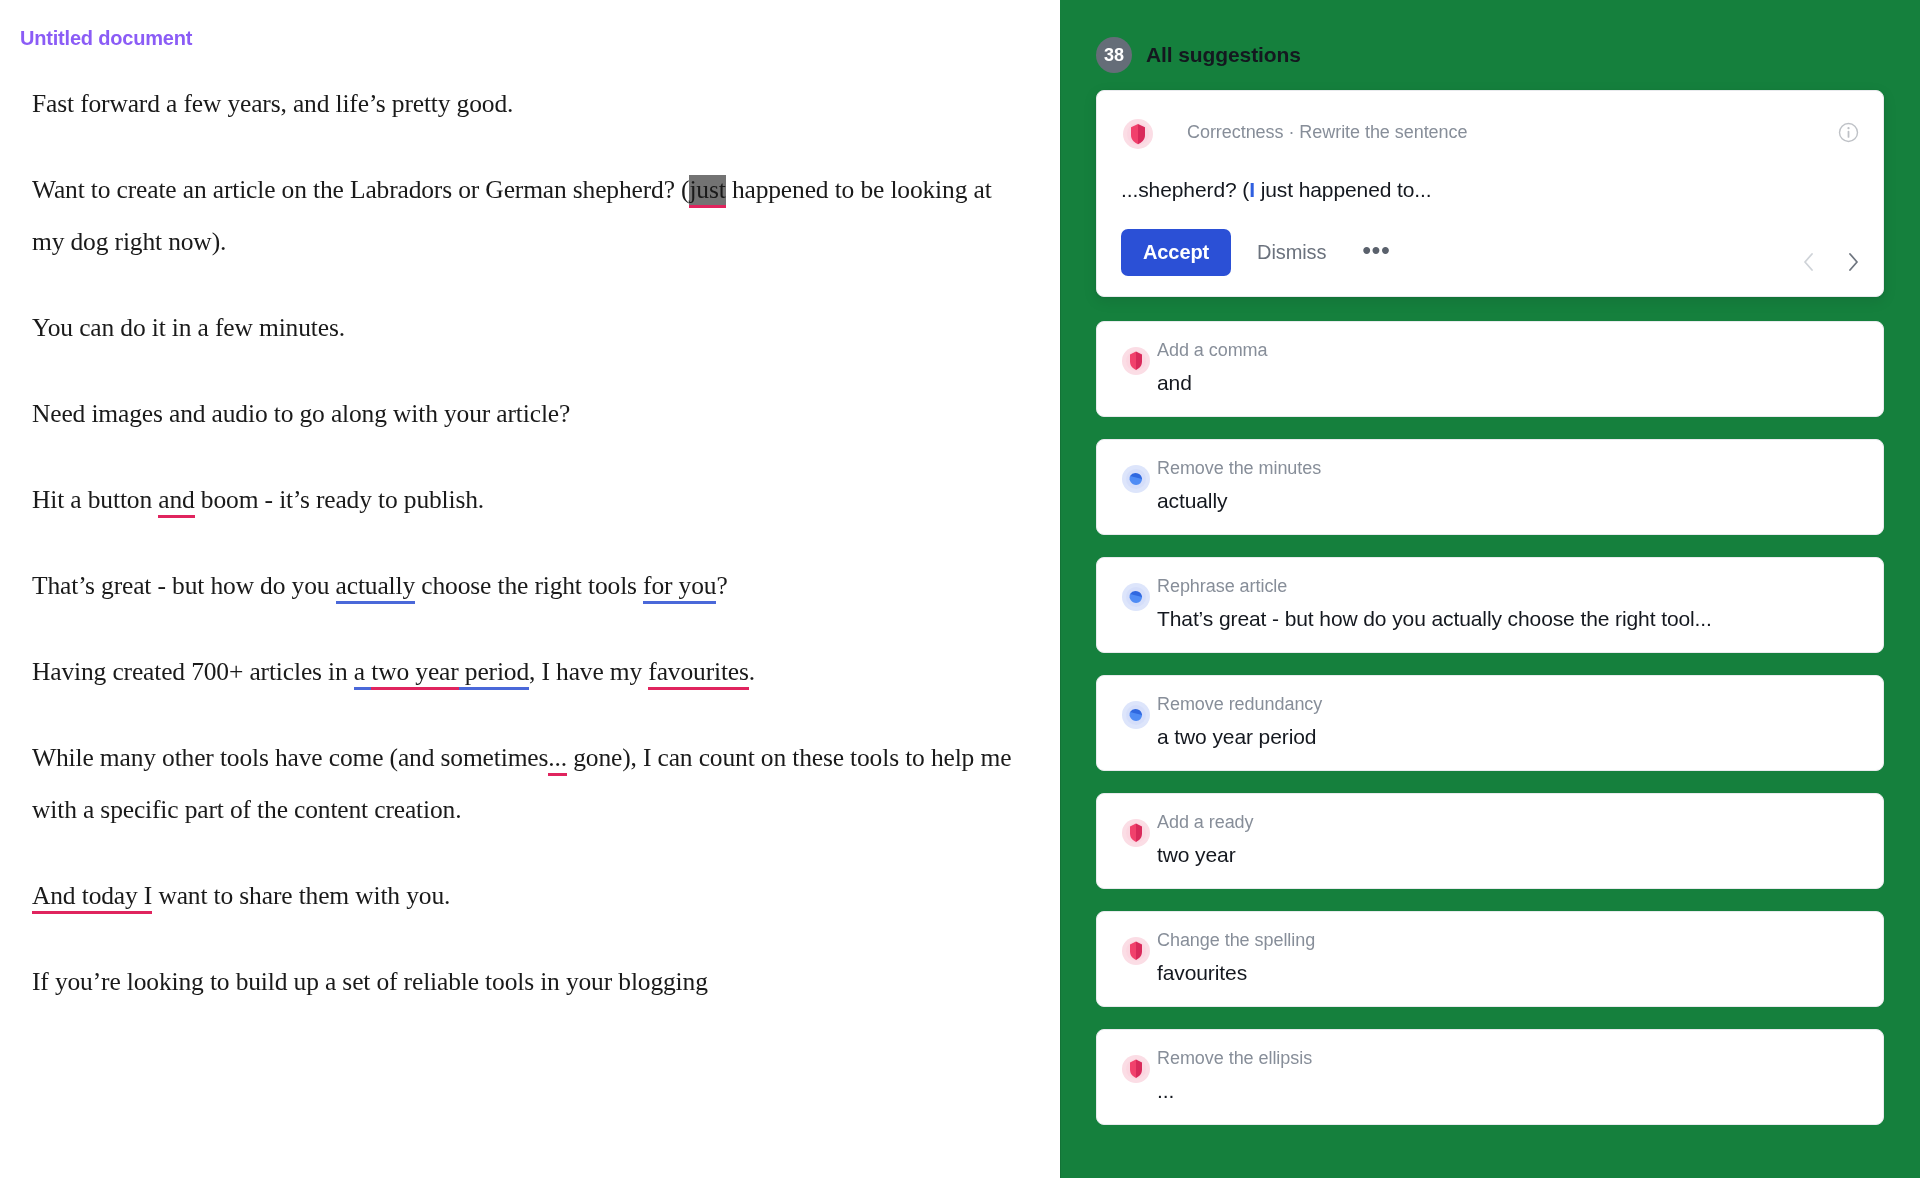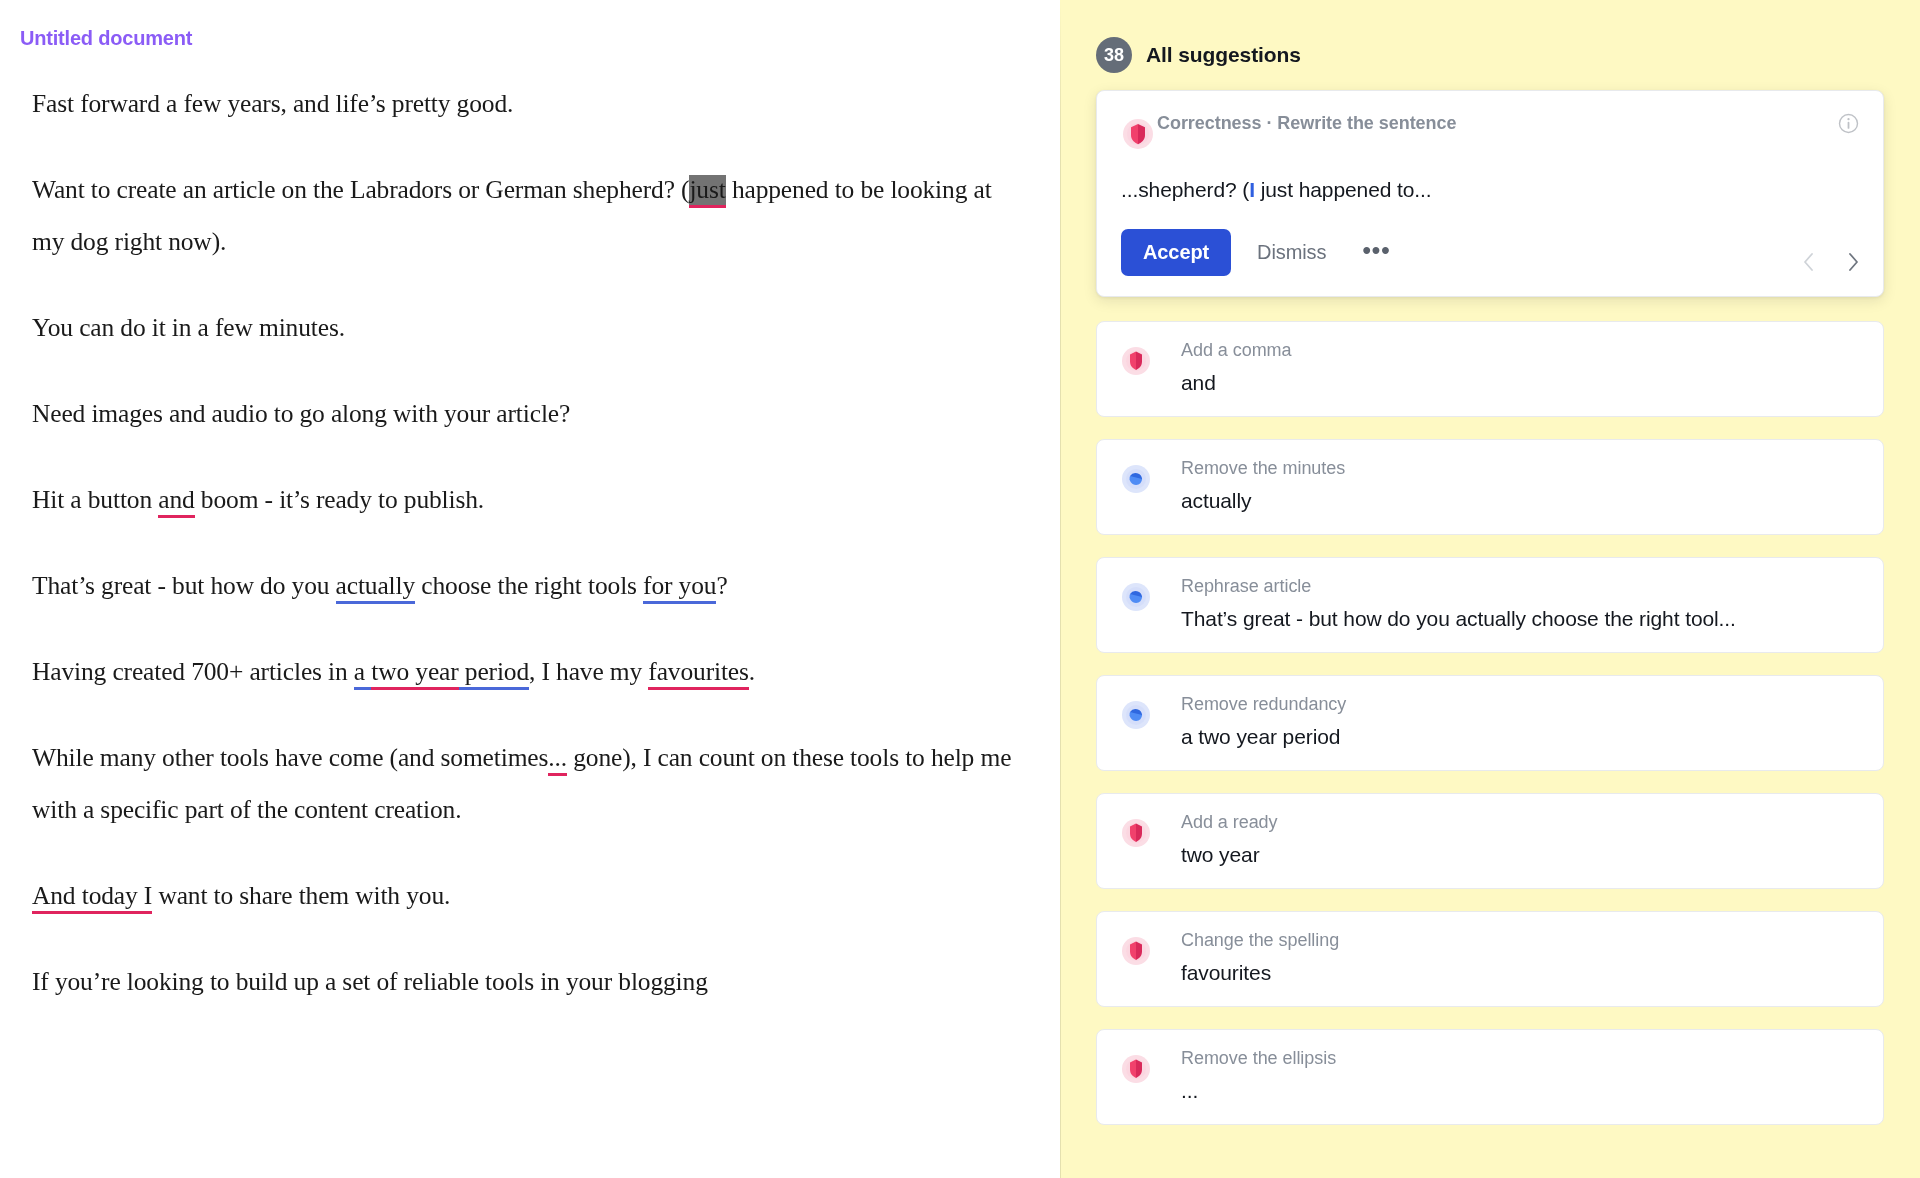--- a/index.html
+++ b/index.html
@@ -66,21 +66,21 @@
     left: 1060px; top: 0;
     width: 1px; height: 1178px;
     background: linear-gradient(to bottom, rgba(0,0,0,0) 0px, rgba(0,0,0,0.06) 70px, rgba(0,0,0,0.10) 140px, rgba(0,0,0,0.10) 1178px);
     z-index: 5;
   }
 
   
   #sugg-pane {
     width: 860px;
     height: 1178px;
-    background: #fef9c3;
+    background: #15803d;
     padding: 0;
     position: relative;
     overflow: hidden;
   }
   #sugg-header {
     display: flex;
     align-items: center;
     gap: 14px;
     padding: 36px 0 0 36px;
     height: 74px;
@@ -113,22 +113,22 @@
     background: #ffffff;
     border: 1px solid #e8eaed;
     border-radius: 8px;
     box-shadow: 0 4px 14px rgba(20,24,31,0.10), 0 1px 3px rgba(20,24,31,0.06);
     padding: 22px 24px 20px 24px;
     margin-bottom: 24px;
     position: relative;
   }
   .card-active-head {
     display: flex;
-    gap: 2px;
-    font-weight: bold;
+    align-items: center;
+    gap: 32px;
   }
   .cat-label {
     font-size: 18px;
     color: #878e99;
     letter-spacing: -0.05px;
     flex: 1;
   }
   .info-icon {
     width: 21px; height: 21px;
     flex: none;
@@ -199,21 +199,21 @@
 
   
   .card {
     background: #ffffff;
     border: 1px solid #e8eaed;
     border-radius: 8px;
     padding: 18px 22px 20px 22px;
     margin-bottom: 22px;
     display: flex;
     align-items: flex-start;
-    gap: 28px;
+    gap: 4px;
     cursor: pointer;
     min-height: 96px;
   }
   .card-icon {
     width: 34px; height: 34px;
     flex: none;
     margin-top: 4px;
     display: flex;
     align-items: center;
     justify-content: center;

